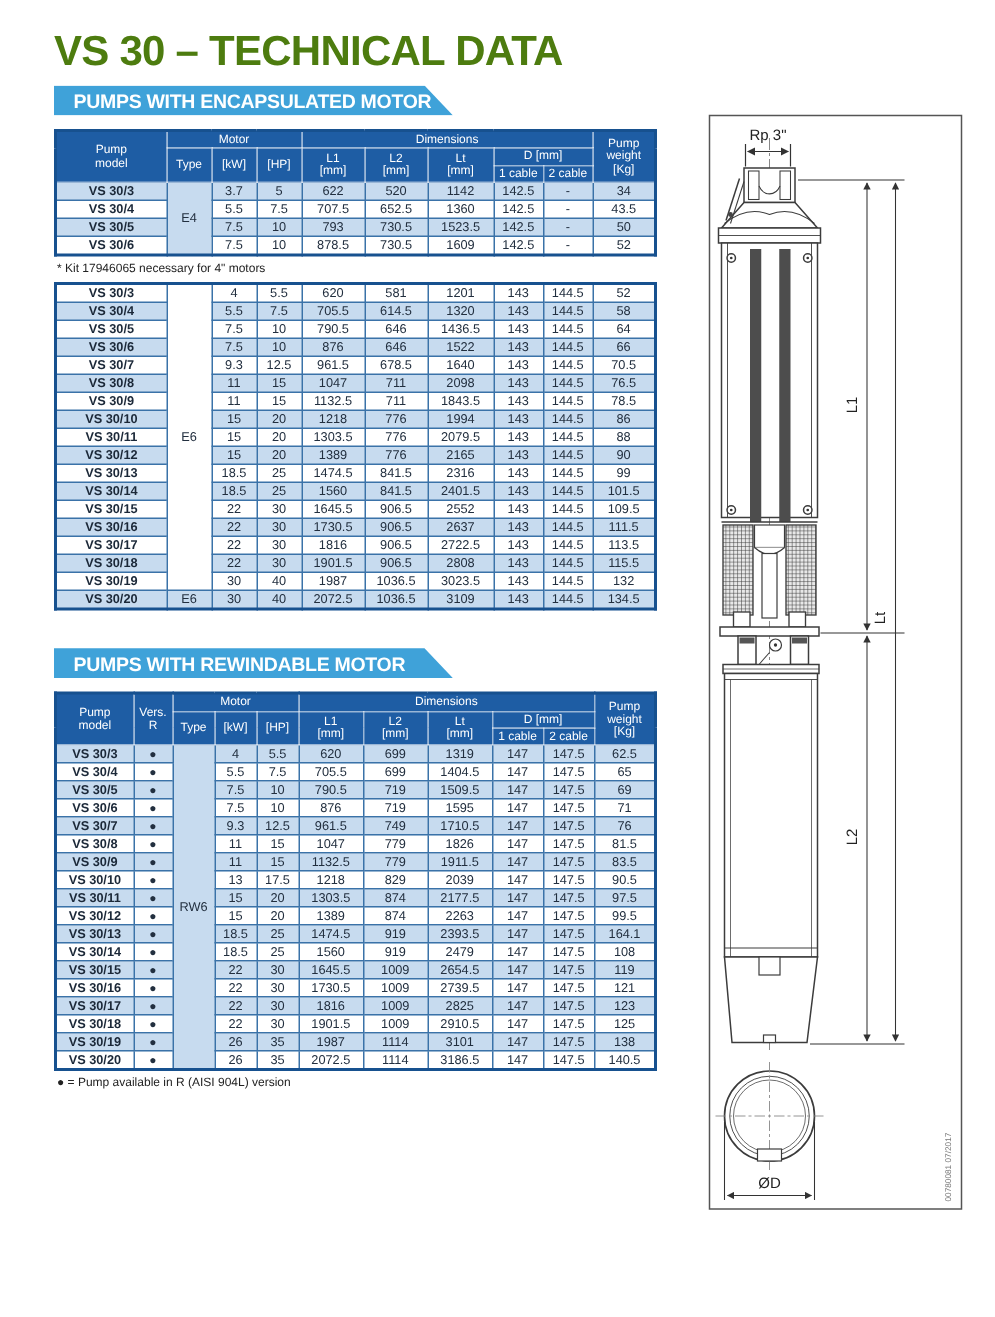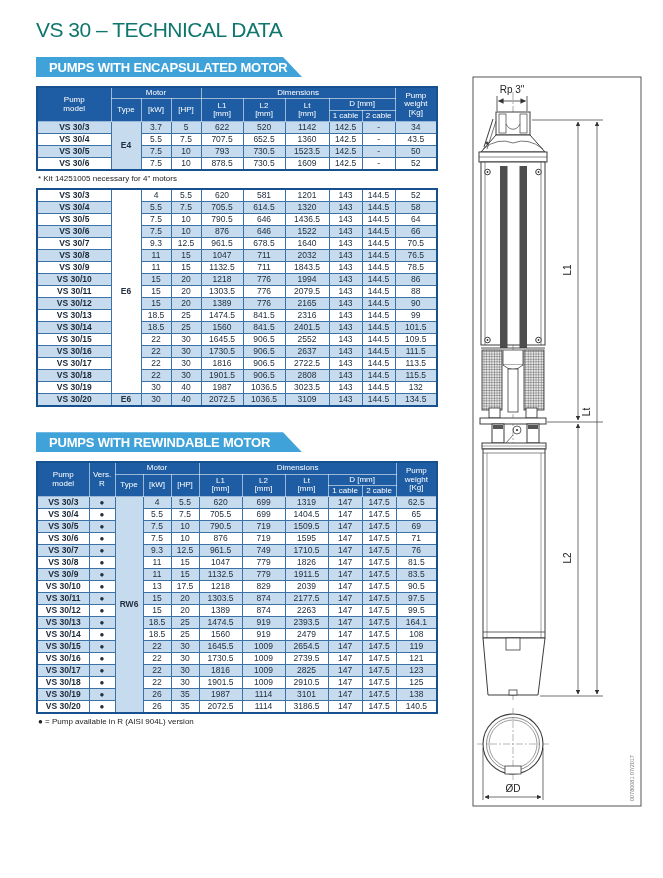--- a/index.html
+++ b/index.html
@@ -3,21 +3,21 @@
 <meta charset="utf-8">
 <style>
   html,body{margin:0;padding:0;}
   body{
     width:663px;height:878px;background:#ffffff;position:relative;
     font-family:"Liberation Sans","DejaVu Sans",sans-serif;color:#1b2838;
     overflow:hidden;
   }
   .page-title{
     position:absolute;left:36px;top:18px;margin:0;
-    font-size:21px;font-weight:400;letter-spacing:-0.5px;color:#0f766e;
+    font-size:28px;font-weight:700;letter-spacing:-0.5px;color:#4d7c0f;
   }
   .left-col{position:absolute;left:36px;top:57px;width:354px;}
   .banner{
     width:266px;height:20px;box-sizing:border-box;
     background:#3fa2d9;color:#ffffff;font-weight:700;font-size:13px;
     letter-spacing:-0.2px;padding:3px 0 0 13px;
     clip-path:polygon(0 0, calc(100% - 19px) 0, 100% 100%, 0 100%);
     margin-bottom:9px;
   }
   .banner.second{margin-top:25px;}
@@ -30,21 +30,21 @@
     background:#1e5da4;color:#ffffff;font-weight:400;font-size:8px;
     border:1px solid rgba(255,255,255,0.55);
     padding:1px 0;text-align:center;vertical-align:middle;
   }
   table.datatable td{
     border:1px solid #3a72a8;text-align:center;vertical-align:middle;
     padding:0 1px;height:11px;color:#222f3f;background:#ffffff;
   }
   table.datatable tr.shaded td{background:#c7dbef;}
   table.datatable td.model{font-weight:700;color:#1b2838;text-align:center;}
-  table.datatable td.type{background:#ffffff;font-weight:700;margin-left:15px;}
+  table.datatable td.type{background:#ffffff;font-weight:400;margin-left:15px;}
   table.datatable td.type-shaded{background:#c7dbef;}
   table.datatable td.vers{font-size:8px;}
   .pre{white-space:pre-line;}
   .footnote{
     font-size:8px;color:#222;margin:3px 0 5px 2px;
   }
   .drawing-svg{position:absolute;left:448px;top:55px;}
   .dimlabel{font-size:10px;fill:#222;}
   .doccode{font-size:5.5px;fill:#777;}
 </style>
@@ -138,21 +138,21 @@
           <td>878.5</td>
           <td>730.5</td>
           <td>1609</td>
           <td>142.5</td>
           <td>-</td>
           <td>52</td>
         </tr>
       </tbody>
   </table>
 
-  <div class="footnote">* Kit 14251005 necessary for 4" motors</div>
+  <div class="footnote">* Kit 17946065 necessary for 4" motors</div>
 
   <table class="datatable">
     <colgroup>
       <col style="width:74px">
         <col style="width:30px">
         <col style="width:30px">
         <col style="width:30px">
       <col style="width:42px">
         <col style="width:42px">
         <col style="width:44px">
@@ -216,21 +216,21 @@
           <td>143</td>
           <td>144.5</td>
           <td>70.5</td>
         </tr>
         <tr class="shaded">
           <td class="model">VS 30/8</td>
           <td>11</td>
           <td>15</td>
           <td>1047</td>
           <td>711</td>
-          <td>2032</td>
+          <td>2098</td>
           <td>143</td>
           <td>144.5</td>
           <td>76.5</td>
         </tr>
         <tr>
           <td class="model">VS 30/9</td>
           <td>11</td>
           <td>15</td>
           <td>1132.5</td>
           <td>711</td>

